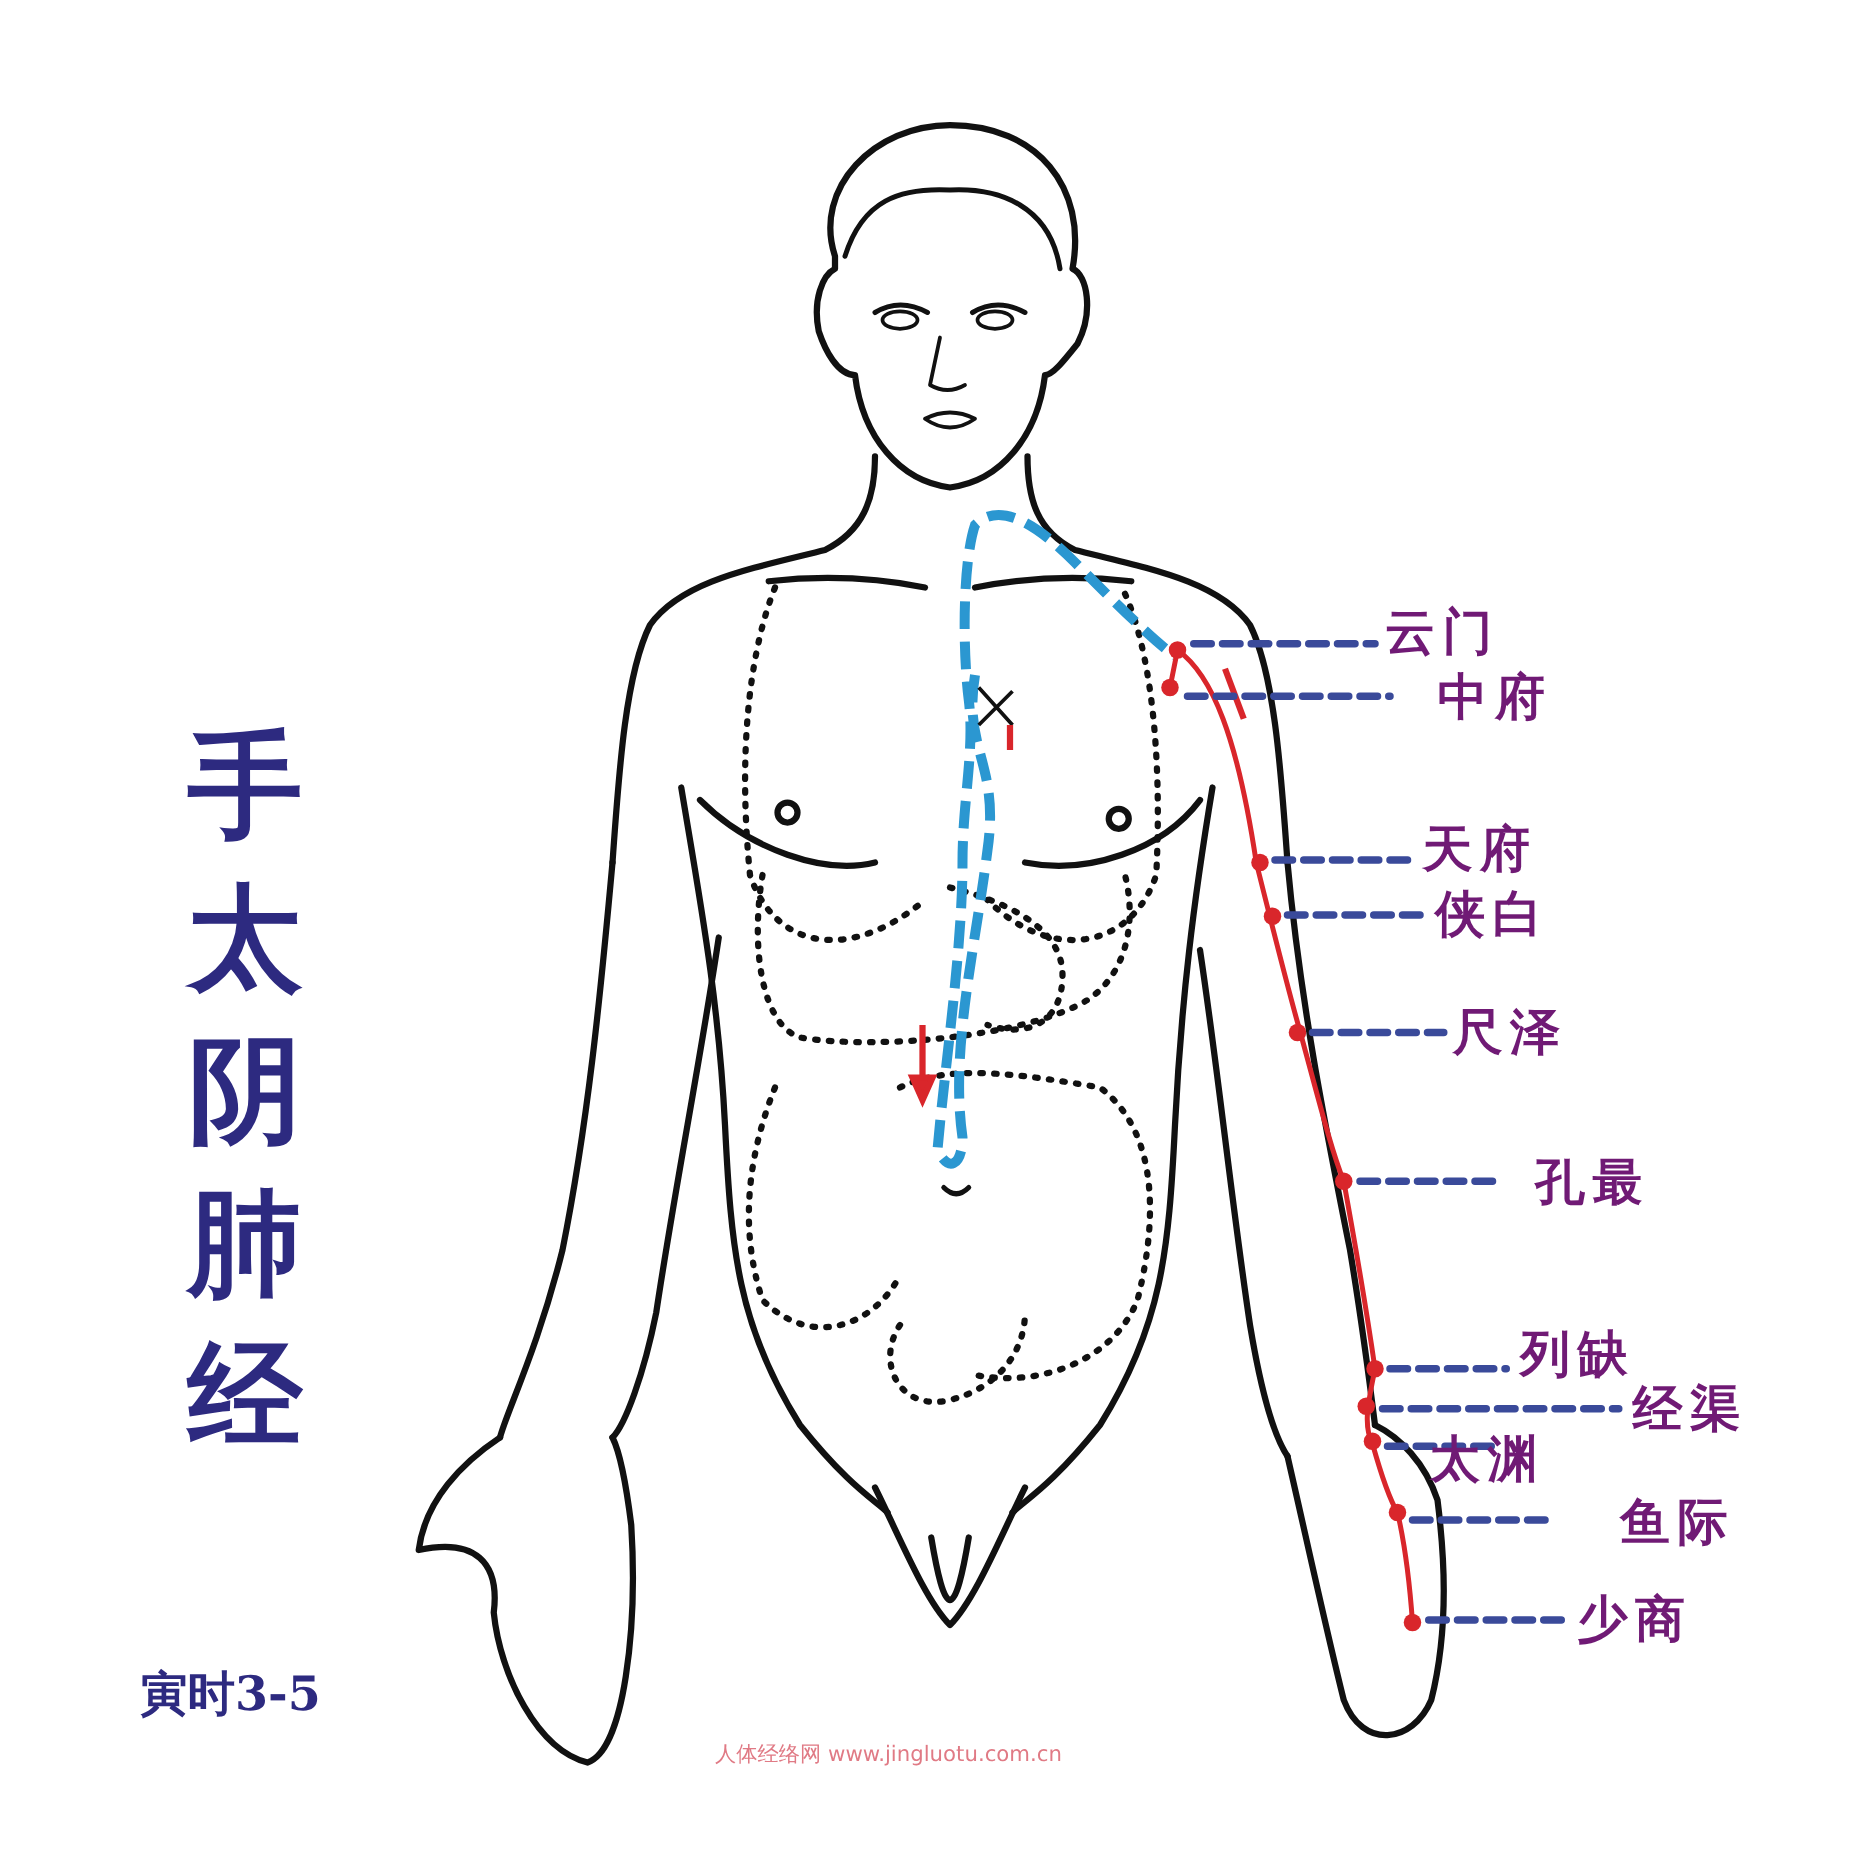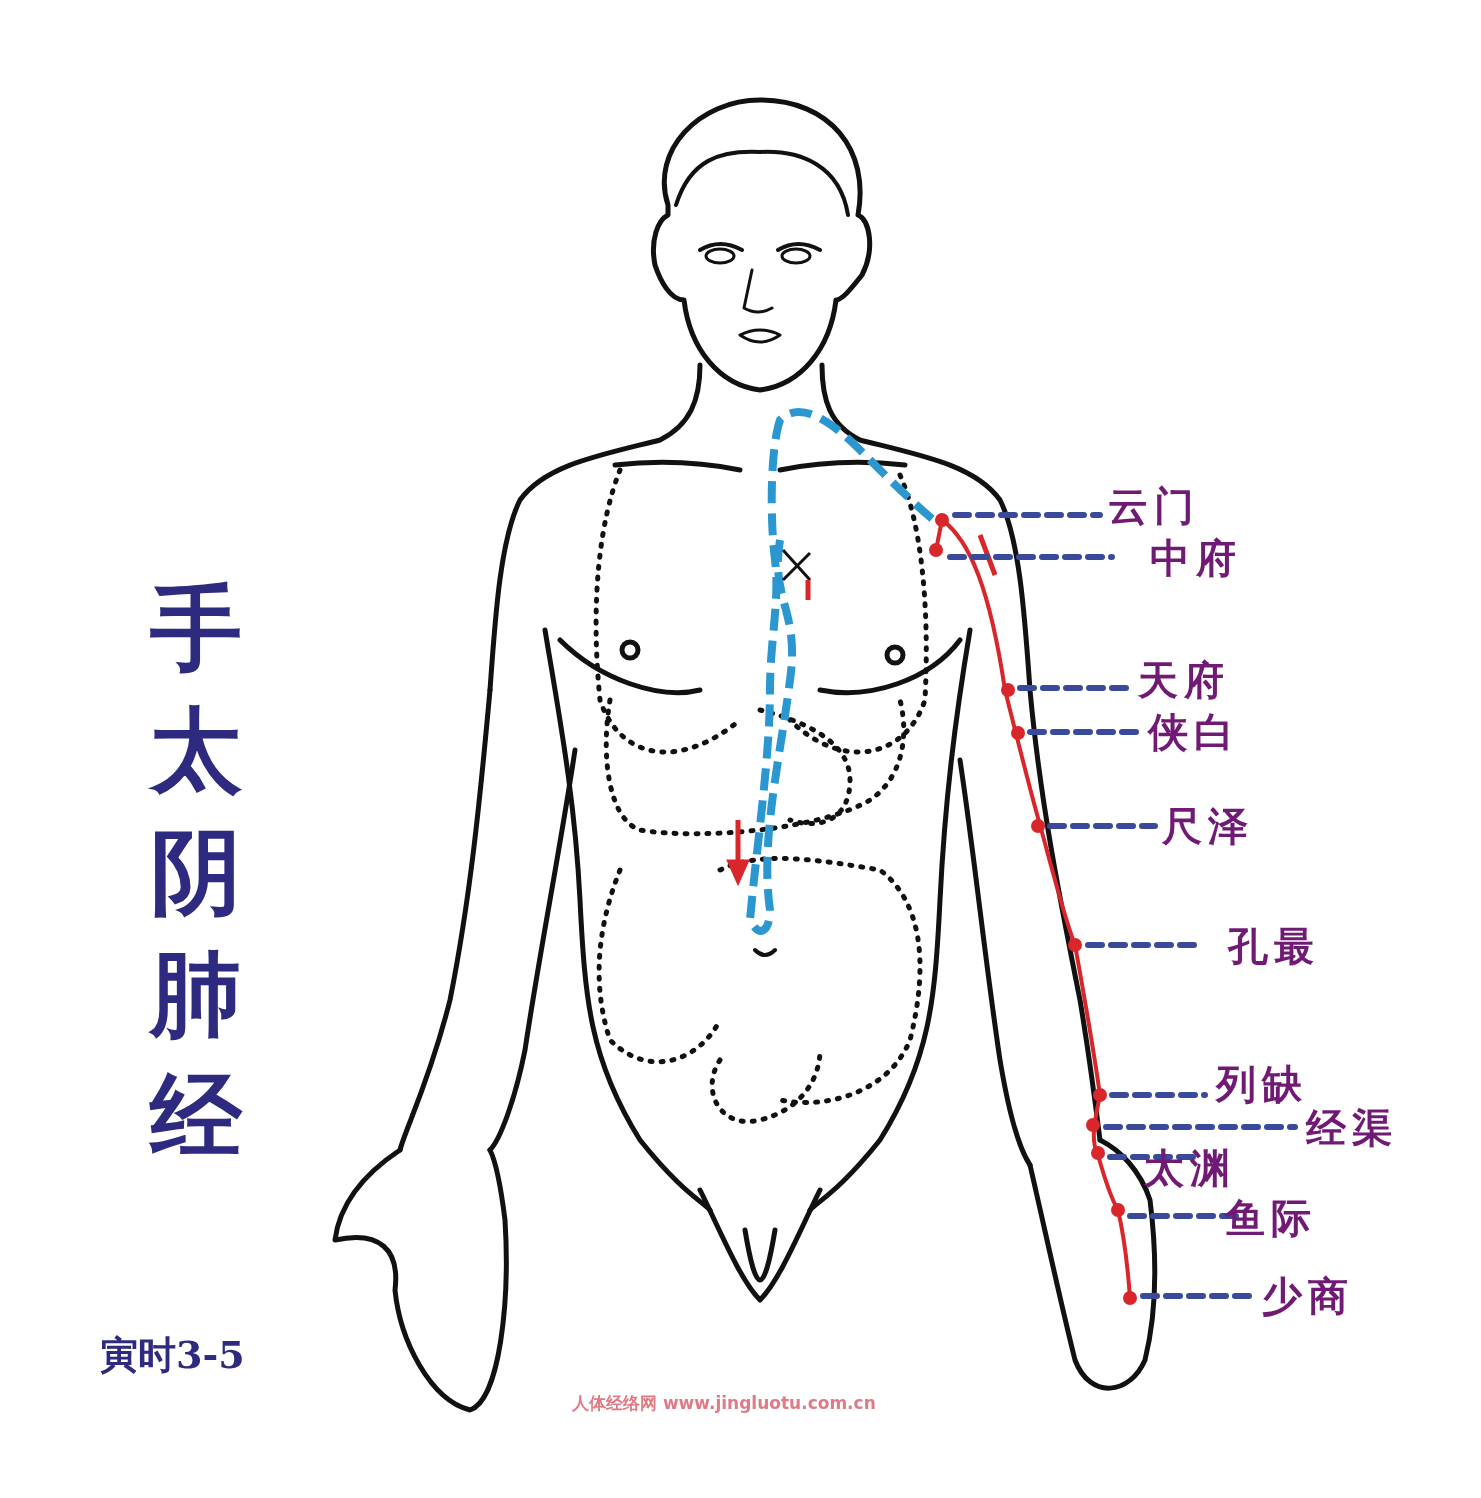--- a/index.html
+++ b/index.html
@@ -1,21 +1,21 @@
 <!DOCTYPE html>
 <html><head>
   <meta charset="utf-8">
   <style>
     html, body { margin:0; padding:0; background:#fff; }
     body { width:1481px; height:1498px; position:relative; overflow:hidden; font-family:"DejaVu Sans", sans-serif; }
     #figure { position:absolute; left:0; top:0; width:1481px; height:1498px; }
     .title-char { position:absolute; left:150px; font-size:92px; color:#2d2a80; font-weight:bold; line-height:1; font-family:"DejaVu Sans", sans-serif; }
     .point-label { position:absolute; color:#701a75; font-size:40px; font-weight:bold; letter-spacing:6px; line-height:1; font-family:"DejaVu Sans", sans-serif; }
-    .time-label { position:absolute; left:100px; top:1330px; color:#2d2a80; font-size:38px; font-weight:bold; font-family:"DejaVu Serif", serif; }
-    .watermark { position:absolute; left:572px; top:1392px; color:#e07a85; font-size:17px; font-weight:bold; font-family:"DejaVu Sans", sans-serif; }
+    .time-label { position:absolute; left:112px; top:1330px; color:#2d2a80; font-size:38px; font-weight:bold; font-family:"DejaVu Serif", serif; }
+    .watermark { position:absolute; left:572px; top:1392px; color:#e07a85; font-size:17px; font-weight:normal; font-family:"DejaVu Sans", sans-serif; }
   </style>
 </head>
 <body>
 
 <div id="figure">
   <svg width="1481" height="1498" viewBox="0 0 1481 1498" style="position:absolute;left:0;top:0">
     <g fill="none" stroke="#111" stroke-width="5" stroke-linecap="round" stroke-linejoin="round">
 
       <path d="M668 205 C650 150 700 100 760 100 C830 100 870 150 858 215 C870 220 875 250 862 275 C850 290 842 300 836 300 C830 350 800 385 760 390 C720 385 690 350 684 300 C670 300 660 280 655 265 C650 240 658 220 668 215 Z"></path>
       <path d="M676 205 C690 160 720 150 760 152 C800 150 840 165 848 215" stroke-width="4"></path>
@@ -109,18 +109,18 @@
 
   <div class="point-label" style="left:1108px;top:486px">云门</div>
   <div class="point-label" style="left:1150px;top:538px">中府</div>
   <div class="point-label" style="left:1138px;top:660px">天府</div>
   <div class="point-label" style="left:1148px;top:712px">侠白</div>
   <div class="point-label" style="left:1162px;top:806px">尺泽</div>
   <div class="point-label" style="left:1228px;top:926px">孔最</div>
   <div class="point-label" style="left:1216px;top:1064px">列缺</div>
   <div class="point-label" style="left:1306px;top:1108px">经渠</div>
   <div class="point-label" style="left:1144px;top:1148px">太渊</div>
-  <div class="point-label" style="left:1225px;top:1198px">鱼际</div>
+  <div class="point-label" style="left:1296px;top:1198px">鱼际</div>
   <div class="point-label" style="left:1262px;top:1276px">少商</div>
 
   <div class="time-label">寅时3-5</div>
   <div class="watermark">人体经络网 www.jingluotu.com.cn</div>
 </div>
 
 </body></html>

